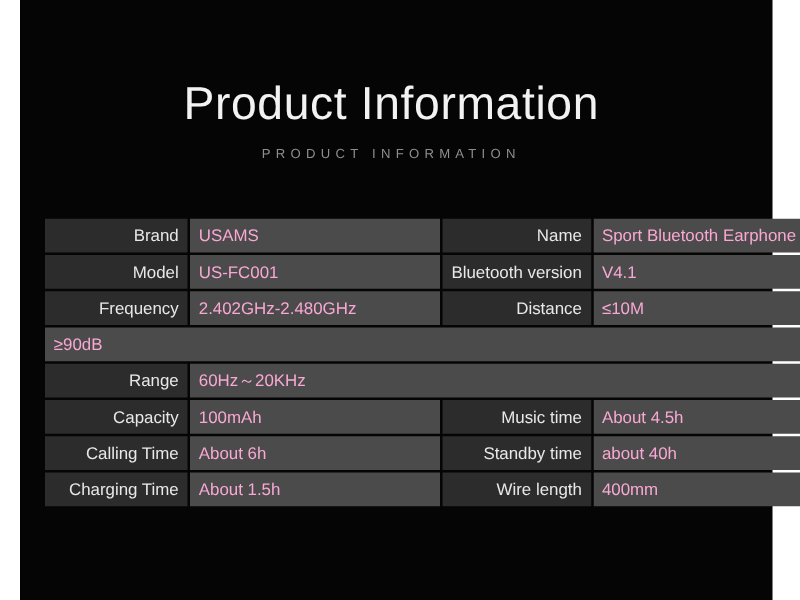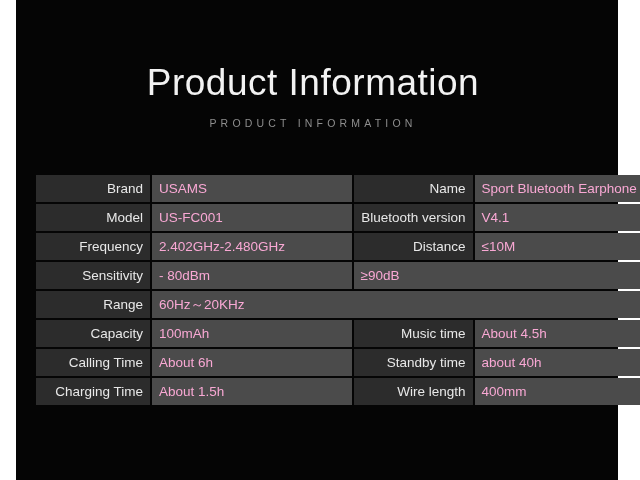--- a/index.html
+++ b/index.html
@@ -148,24 +148,20 @@
         <div class="half half-left">
           <div class="cell label">Frequency</div>
           <div class="cell value">2.402GHz-2.480GHz</div>
         </div>
         <div class="half half-right">
           <div class="cell label">Distance</div>
           <div class="cell value">≤10M</div>
         </div>
       </div>
       <div class="row">
-        <div class="half half-left">
-          <div class="cell label">Sensitivity</div>
-          <div class="cell value">- 80dBm</div>
-        </div>
         <div class="half half-right">
           <div class="cell value">≥90dB</div>
         </div>
       </div>
       <div class="row">
         <div class="half half-left">
           <div class="cell label">Range</div>
           <div class="cell value">60Hz～20KHz</div>
         </div>
       </div>

